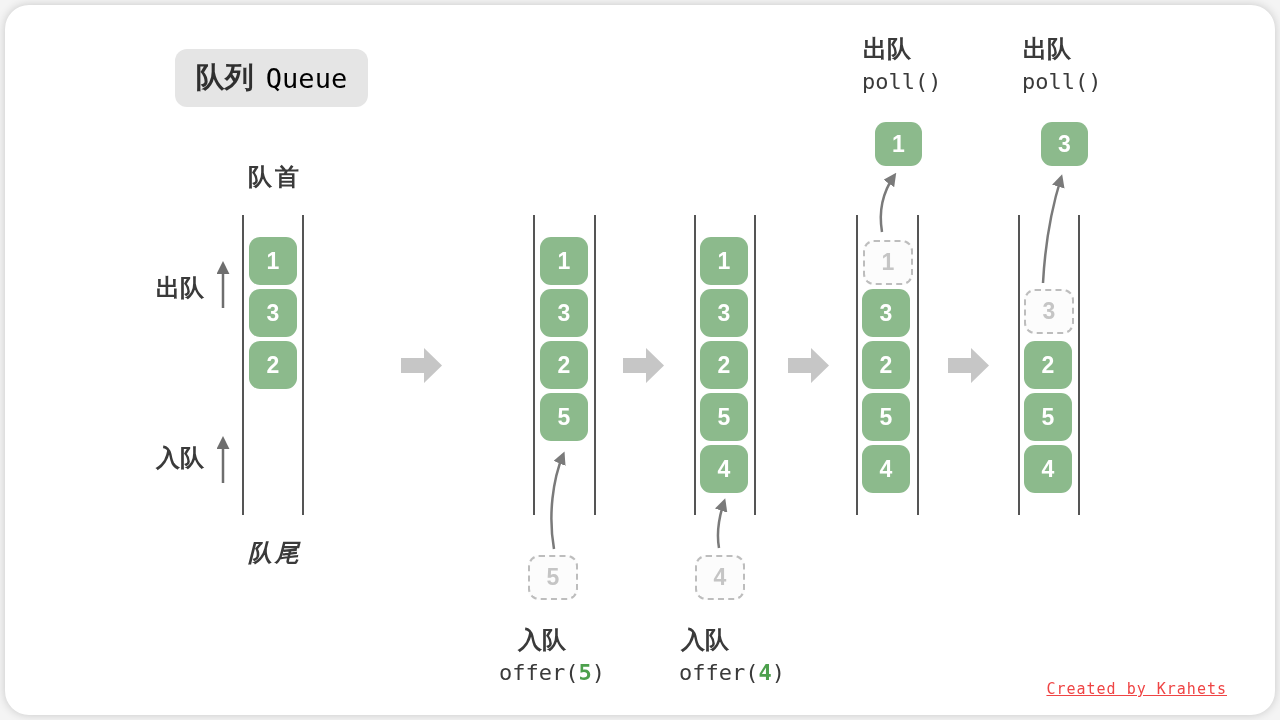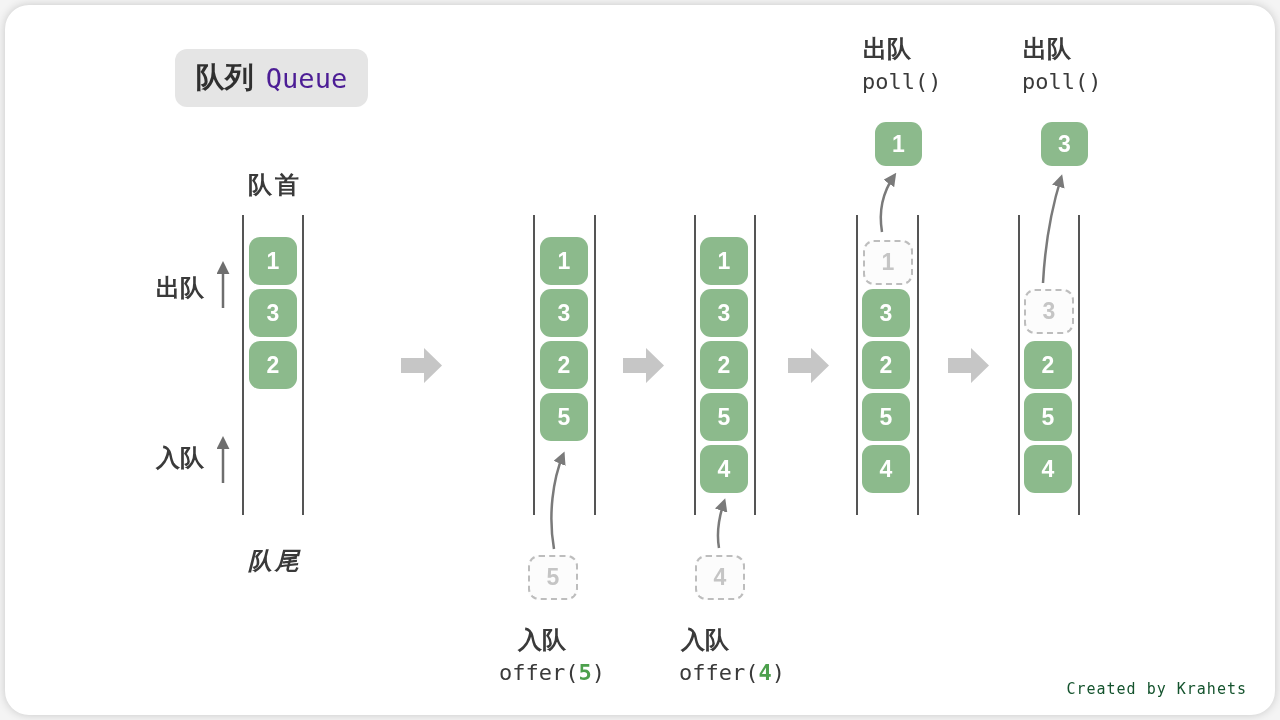--- a/index.html
+++ b/index.html
@@ -13,43 +13,44 @@
     background:#ffffff;border-radius:24px;
     box-shadow:0 0 10px rgba(0,0,0,0.18);
   }
   .abs{position:absolute;}
   
   .badge{
     left:170px;top:44px;width:193px;height:58px;background:#e5e5e5;border-radius:12px;
     display:flex;align-items:center;justify-content:center;gap:12px;
   }
   .badge .zh{font-size:29px;font-weight:bold;color:#2f2f2f;}
-  .badge .en{font-family:"DejaVu Sans Mono","Liberation Mono",monospace;font-size:27px;color:#4c1d95;}
+  .badge .en{font-family:"DejaVu Sans Mono","Liberation Mono",monospace;font-size:27px;color:#000000;}
   
   .cjk{font-size:24px;font-weight:bold;color:#3a3a3a;white-space:nowrap;}
-  .cjk.big{letter-spacing:3px;margin-top:8px;}
+  .cjk.big{letter-spacing:3px;}
   .code{font-family:"DejaVu Sans Mono","Liberation Mono",monospace;font-size:22px;color:#3a3a3a;white-space:nowrap;}
   .code .arg{color:#4CA04C;font-weight:bold;}
   
   .vline{width:2px;height:300px;top:210px;background:#555555;}
   
   .qbox{
     width:48px;height:48px;background:#8CBA8C;border-radius:11px;
     color:#ffffff;font-weight:bold;font-size:23px;
     display:flex;align-items:center;justify-content:center;
   }
   .qbox.short{height:44px;}
   .gbox{
     width:46px;height:41px;background:#fcfcfc;border:2px dashed #bdbdbd;border-radius:11px;
     color:#c5c5c5;font-weight:bold;font-size:23px;
     display:flex;align-items:center;justify-content:center;
   }
   .watermark{
-    right:28px;top:675px;color:#14532d;font-size:15px;letter-spacing:1px;
+    right:48px;top:675px;color:#ef4444;font-size:15px;letter-spacing:1px;
     font-family:"DejaVu Sans Mono","Liberation Mono",monospace;
+    text-decoration:underline;
   }
   svg.overlay{position:absolute;left:0;top:0;width:1280px;height:720px;pointer-events:none;}
 </style>
 </head>
 <body>
 
 <div class="card">
 
   <div class="abs badge">
     <span class="zh">队列</span>

